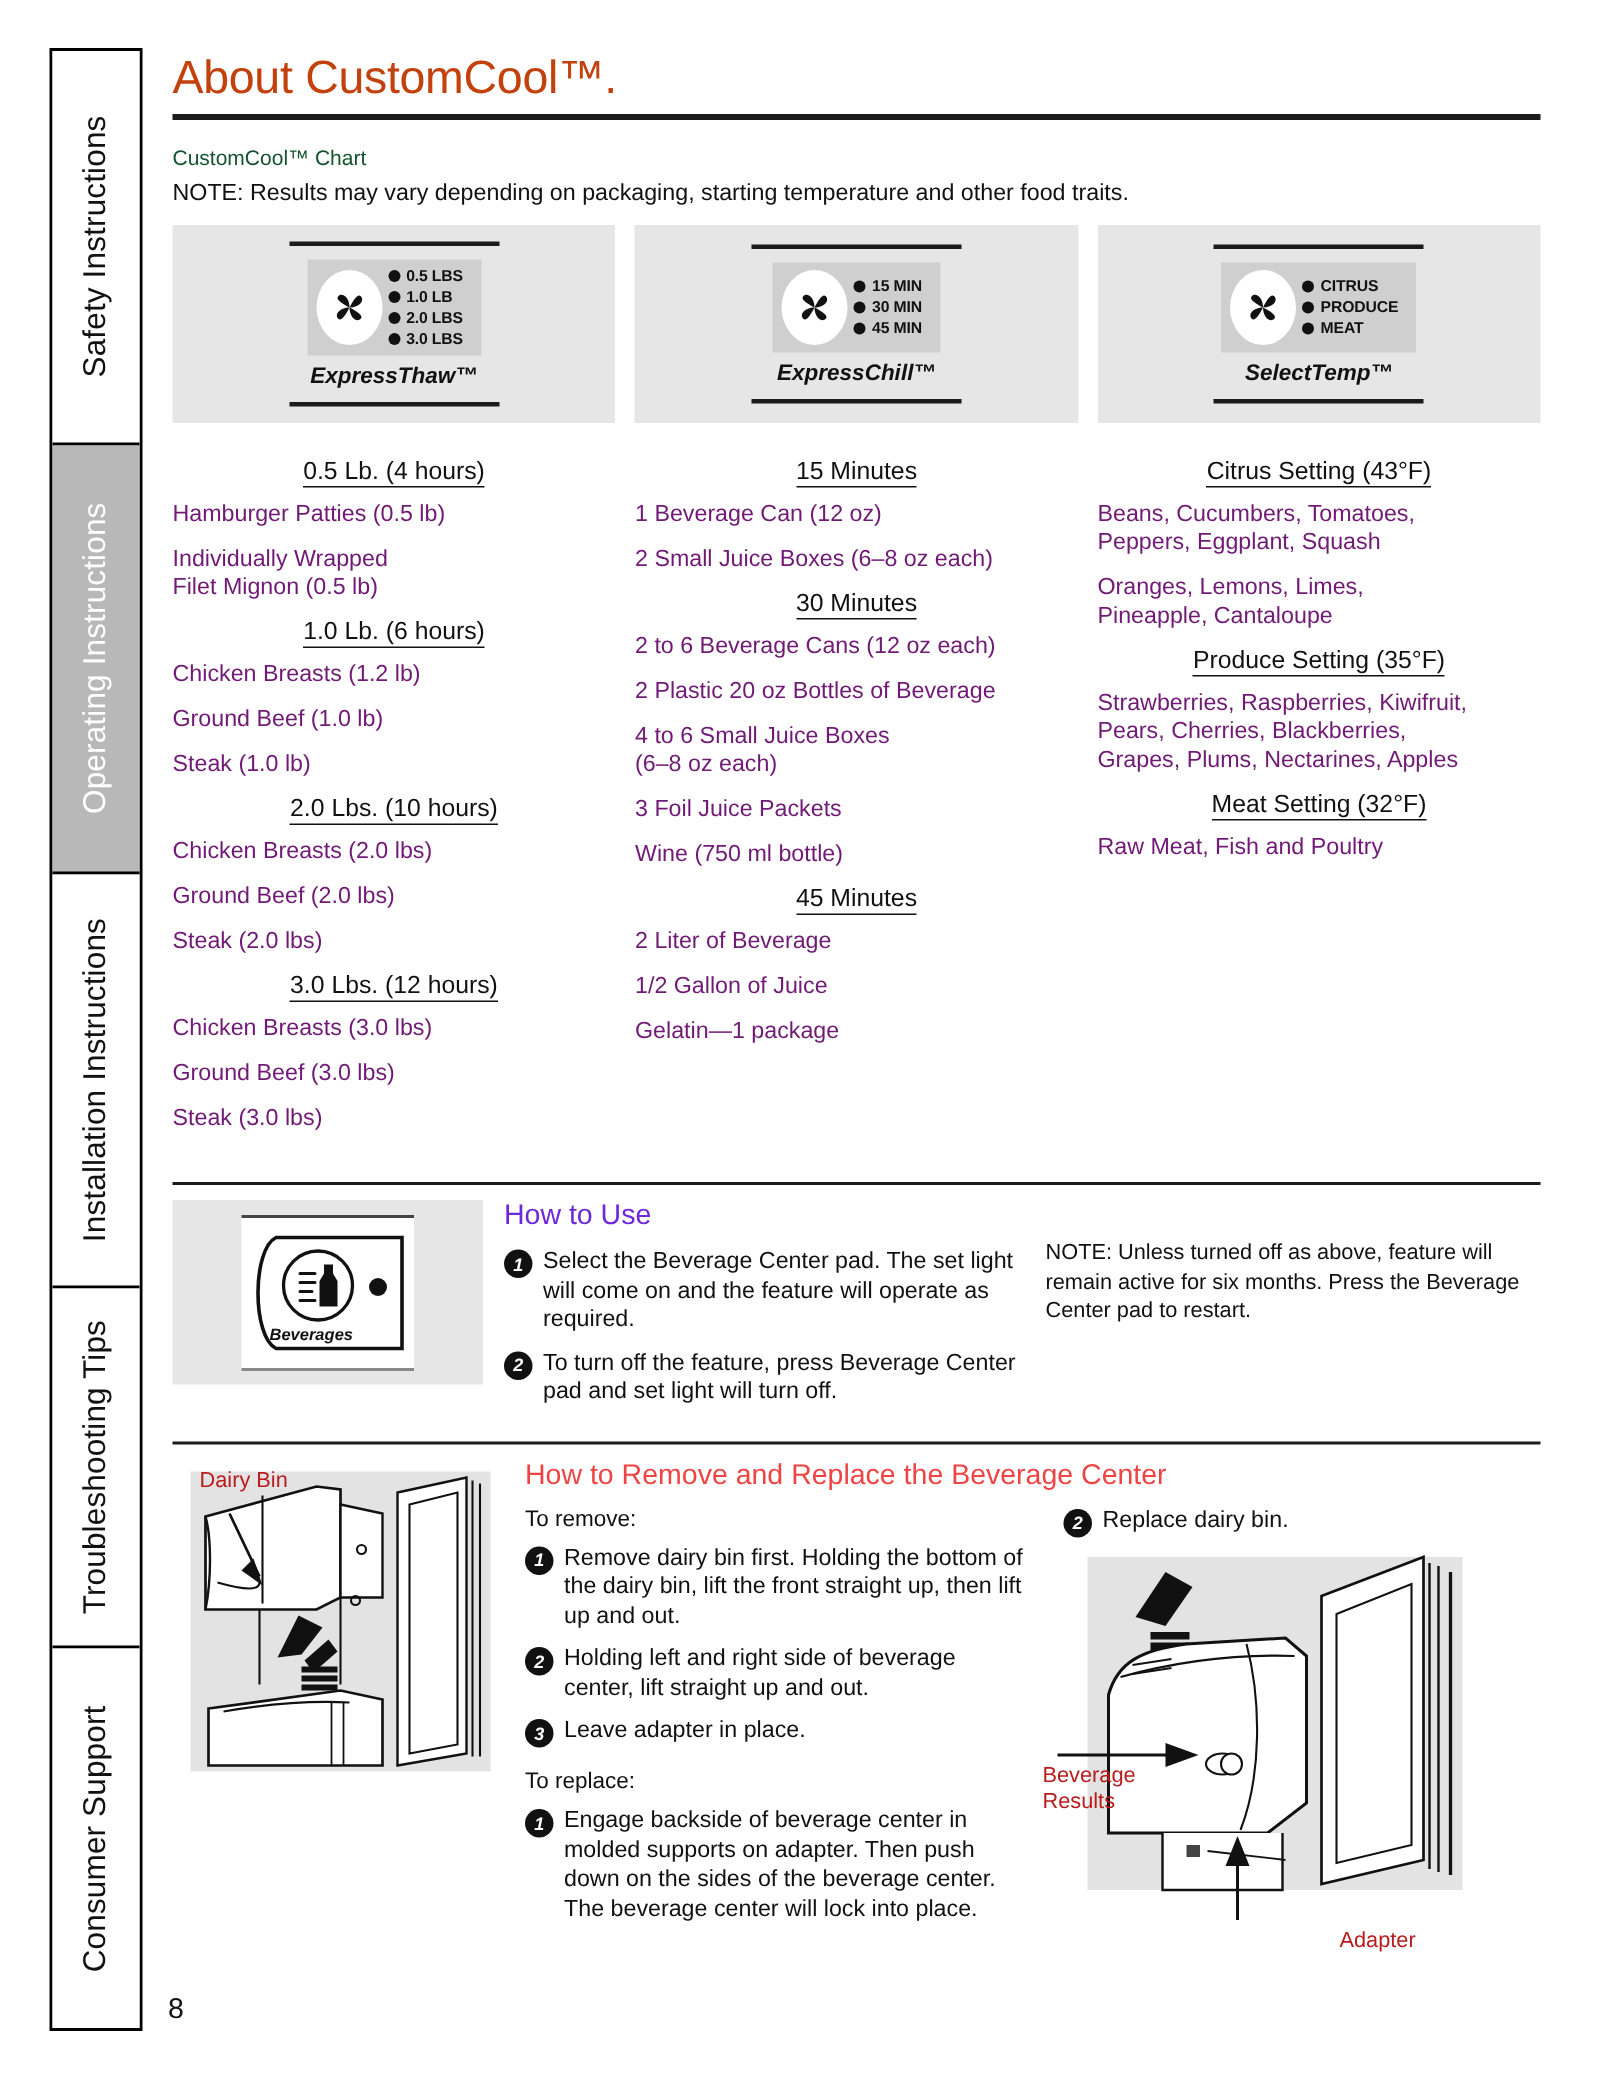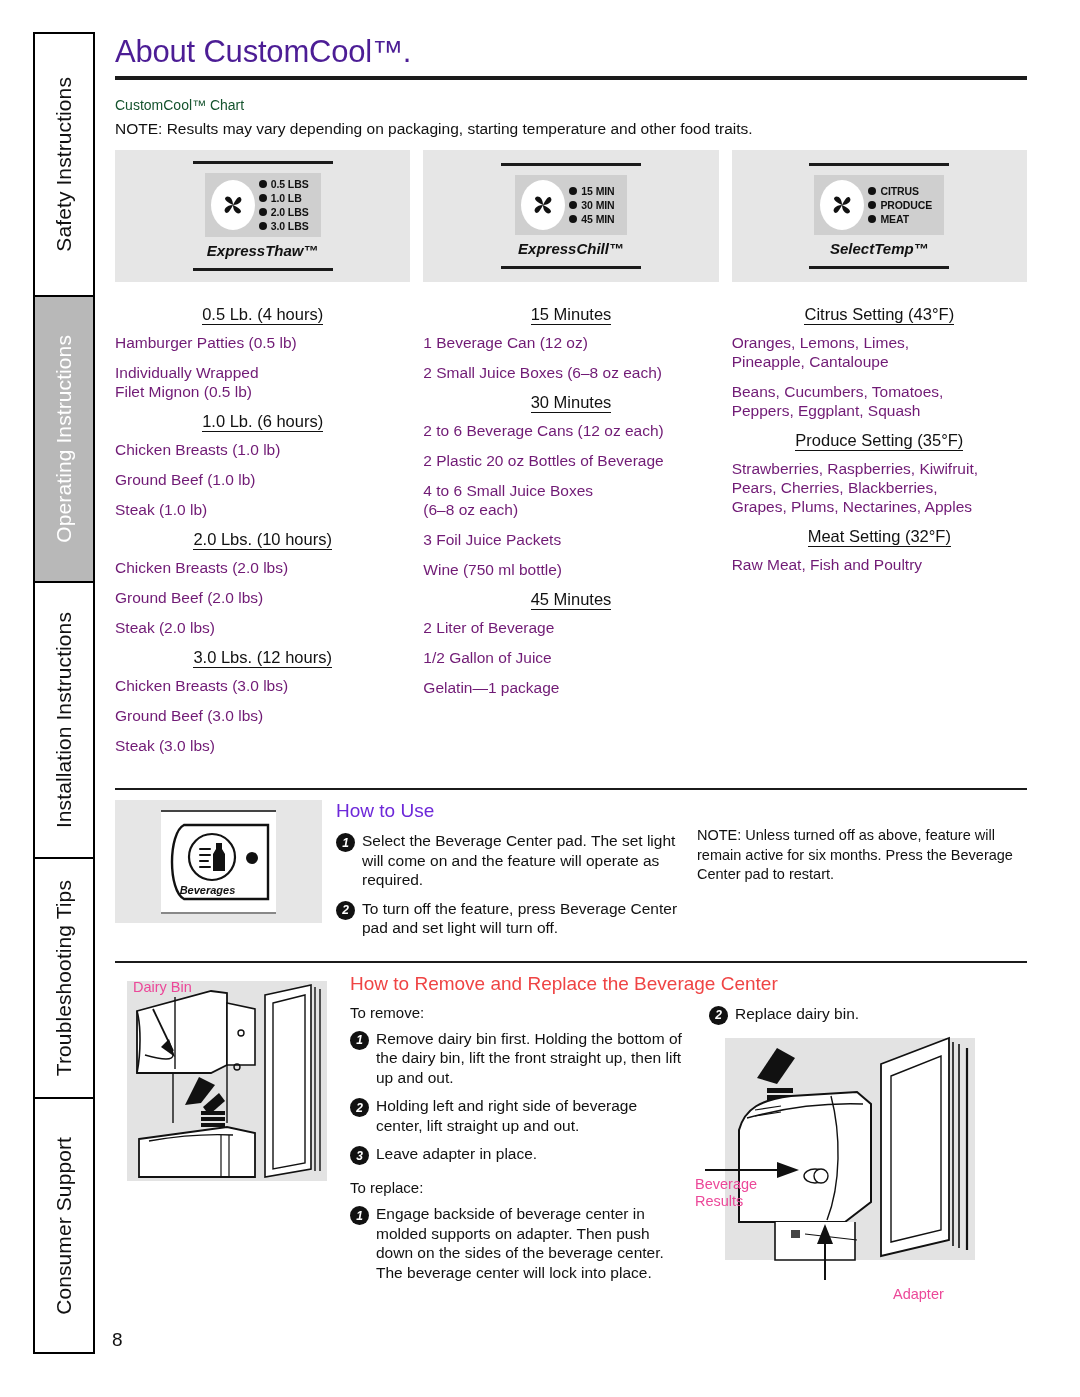--- a/index.html
+++ b/index.html
@@ -54,21 +54,21 @@
   .page {
     position: absolute;
     left: 115px;
     top: 34px;
     width: 912px;
   }
 
   .page-title {
     font-size: 31px;
     letter-spacing: -0.2px;
-    color: #4c1d95;
+    color: #c2410c;
     padding-bottom: 6px;
   }
   .title-rule {
     border-bottom: 4px solid #1b1b1b;
     margin-bottom: 17px;
   }
 
   .section-head {
     font-size: 14px;
     color: #14532d;
@@ -273,21 +273,21 @@
     display: flex;
     gap: 10px;
   }
   .steps-col { width: 335px; flex: 0 0 auto; }
   .fig-right { flex: 1 1 auto; position: relative; }
 
   .fig-caption {
     position: absolute;
     font-size: 14.5px;
     line-height: 17px;
-    color: #ec4899;
+    color: #b91c1c;
   }
 
   .page-num {
     position: absolute;
     left: 112px;
     top: 1329px;
     font-size: 19px;
     color: #111;
   }
 
@@ -423,21 +423,21 @@
 
   <div class="chart-cols">
 
     <div class="chart-col">
       <div class="col-heading"><span>0.5 Lb. (4 hours)</span></div>
       <div class="col-item">Hamburger Patties (0.5 lb)</div>
       <div class="col-item" style="white-space:pre-line;">Individually Wrapped
 Filet Mignon (0.5 lb)</div>
 
       <div class="col-heading"><span>1.0 Lb. (6 hours)</span></div>
-      <div class="col-item">Chicken Breasts (1.0 lb)</div>
+      <div class="col-item">Chicken Breasts (1.2 lb)</div>
       <div class="col-item">Ground Beef (1.0 lb)</div>
       <div class="col-item">Steak (1.0 lb)</div>
 
       <div class="col-heading"><span>2.0 Lbs. (10 hours)</span></div>
       <div class="col-item">Chicken Breasts (2.0 lbs)</div>
       <div class="col-item">Ground Beef (2.0 lbs)</div>
       <div class="col-item">Steak (2.0 lbs)</div>
 
       <div class="col-heading"><span>3.0 Lbs. (12 hours)</span></div>
       <div class="col-item">Chicken Breasts (3.0 lbs)</div>
@@ -459,24 +459,24 @@
       <div class="col-item">Wine (750 ml bottle)</div>
 
       <div class="col-heading"><span>45 Minutes</span></div>
       <div class="col-item">2 Liter of Beverage</div>
       <div class="col-item">1/2 Gallon of Juice</div>
       <div class="col-item">Gelatin—1 package</div>
     </div>
 
     <div class="chart-col">
       <div class="col-heading"><span>Citrus Setting (43°F)</span></div>
+      <div class="col-item" style="white-space:pre-line;">Beans, Cucumbers, Tomatoes,
+Peppers, Eggplant, Squash</div>
       <div class="col-item" style="white-space:pre-line;">Oranges, Lemons, Limes,
 Pineapple, Cantaloupe</div>
-      <div class="col-item" style="white-space:pre-line;">Beans, Cucumbers, Tomatoes,
-Peppers, Eggplant, Squash</div>
 
       <div class="col-heading"><span>Produce Setting (35°F)</span></div>
       <div class="col-item" style="white-space:pre-line;">Strawberries, Raspberries, Kiwifruit,
 Pears, Cherries, Blackberries,
 Grapes, Plums, Nectarines, Apples</div>
 
       <div class="col-heading"><span>Meat Setting (32°F)</span></div>
       <div class="col-item">Raw Meat, Fish and Poultry</div>
     </div>
 

